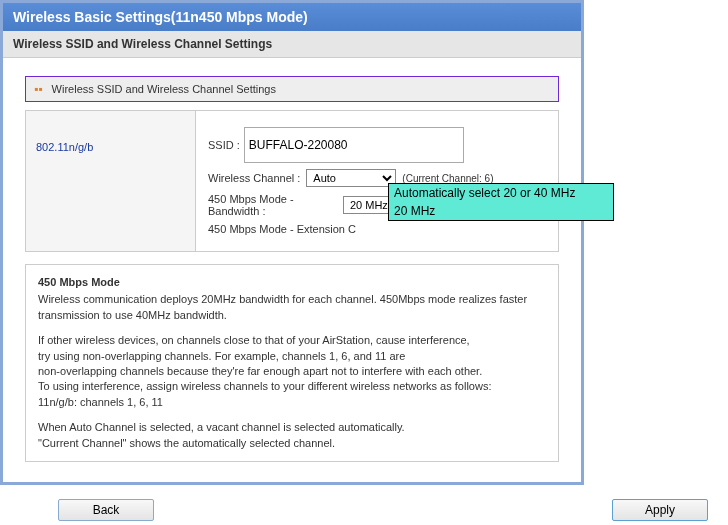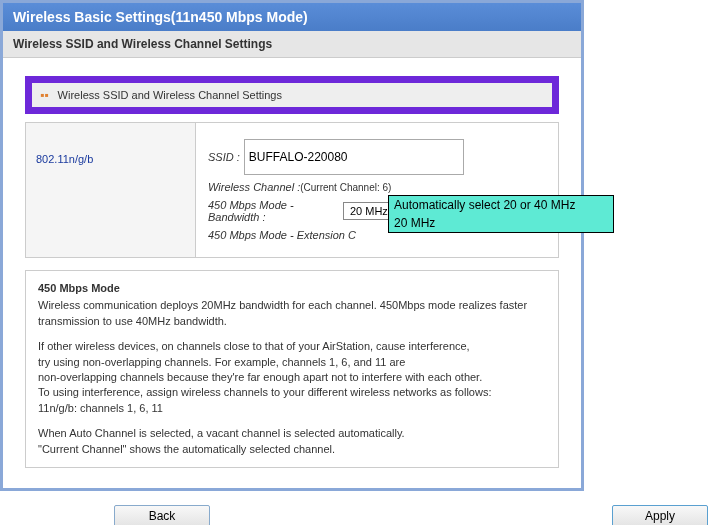--- a/index.html
+++ b/index.html
@@ -1,43 +1,43 @@
 <!DOCTYPE html>
 <html><head>
 <meta charset="utf-8">
 <style>
   * { box-sizing: border-box; margin: 0; padding: 0; }
   body { font-family: Arial, sans-serif; font-size: 11px; background: #fff; }
   .outer { border: 3px solid #8aa8d8; width: 584px; }
   .title-bar { background: linear-gradient(#5a8dd8, #4a7dc8); color: #fff; font-weight: bold; font-size: 14px; padding: 6px 10px; }
   .subtitle-bar { background: #e6e6e6; color: #333; font-weight: bold; font-size: 12px; padding: 6px 10px; border-bottom: 1px solid #ccc; }
   .content { padding: 18px 22px 20px 22px; }
-  .section-header { background: #eee; border: 7px solid #6d28d9; padding: 5px 8px; margin-bottom: 8px; }
+  .section-header { background: #eee; border: 1px solid #6d28d9; padding: 5px 8px; margin-bottom: 8px; }
   .section-header .marker { color: #e08030; font-weight: bold; margin-right: 6px; font-size: 12px; }
   .section-header .label { color: #333; font-size: 11px; }
   .settings-table { border: 1px solid #ccc; width: 100%; display: flex; margin-bottom: 12px; }
   .left-cell { width: 170px; background: #f5f5f5; border-right: 1px solid #ccc; padding: 30px 10px; color: #1a3a9e; font-size: 11px; }
   .right-cell { flex: 1; padding: 10px 12px; position: relative; }
   .row { margin: 6px 0; display: flex; align-items: center; }
-  .row label { color: #333; font-size: 11px; font-style: italic; }
+  .row label { color: #333; font-size: 11px; }
   .ssid-input { width: 220px; padding: 10px 4px; border: 1px solid #aaa; font-size: 12px; margin-left: 4px; }
   .channel-select { width: 90px; font-size: 11px; margin: 0 6px; border: 1px solid #888; background: #fff; padding: 1px 2px; }
   .current-channel { color: #333; font-size: 10px; }
   .bandwidth-select { width: 226px; font-size: 11px; margin-left: 4px; border: 1px solid #888; background: #fff; padding: 1px 2px; }
   .extension-label { color: #333; font-size: 11px; }
   .dropdown-popup { position: absolute; left: 192px; top: 72px; width: 226px; border: 1px solid #000; background: #5eead4; z-index: 10; }
   .dropdown-popup .opt { padding: 2px 5px; font-size: 12px; color: #000; }
   .dropdown-popup .opt.highlight { background: #2a7de1; color: #fff; }
   .help-box { border: 1px solid #ccc; padding: 10px 12px; color: #333; line-height: 1.4; font-size: 11px; }
   .help-box .heading { font-weight: bold; margin-bottom: 2px; }
   .help-box p { margin: 0 0 0 0; }
   .help-box .block { margin-bottom: 10px; }
   .footer { width: 728px; padding: 14px 0 14px 0; display: flex; justify-content: space-between; }
   .btn { width: 96px; padding: 3px 0; font-size: 12px; border: 1px solid #88aacc; background: linear-gradient(#f8f8f8,#e4e4e4); cursor: pointer; border-radius: 2px; }
-  .btn-back { margin-left: 114px; }
+  .btn-back { margin-left: 58px; }
   .btn-apply { margin-right: 20px; border-color: #5aa0d0; }
 </style>
 </head>
 <body>
 
 <div class="outer">
   <div class="title-bar">Wireless Basic Settings(11n450 Mbps Mode)</div>
   <div class="subtitle-bar">Wireless SSID and Wireless Channel Settings</div>
   <div class="content">
     <div class="section-header">
@@ -47,20 +47,23 @@
 
     <div class="settings-table">
       <div class="left-cell">802.11n/g/b</div>
       <div class="right-cell">
         <div class="row">
           <label>SSID :</label>
           <input class="ssid-input" type="text" value="BUFFALO-220080" style="">
         </div>
         <div class="row">
           <label>Wireless Channel :</label>
+          <select class="channel-select">
+            <option>Auto</option>
+          </select>
           <span class="current-channel">(Current Channel: 6)</span>
         </div>
         <div class="row">
           <label>450 Mbps Mode - Bandwidth :</label>
           <select class="bandwidth-select">
             <option>20 MHz</option>
           </select>
         </div>
         <div class="row">
           <label class="extension-label">450 Mbps Mode - Extension C</label>

